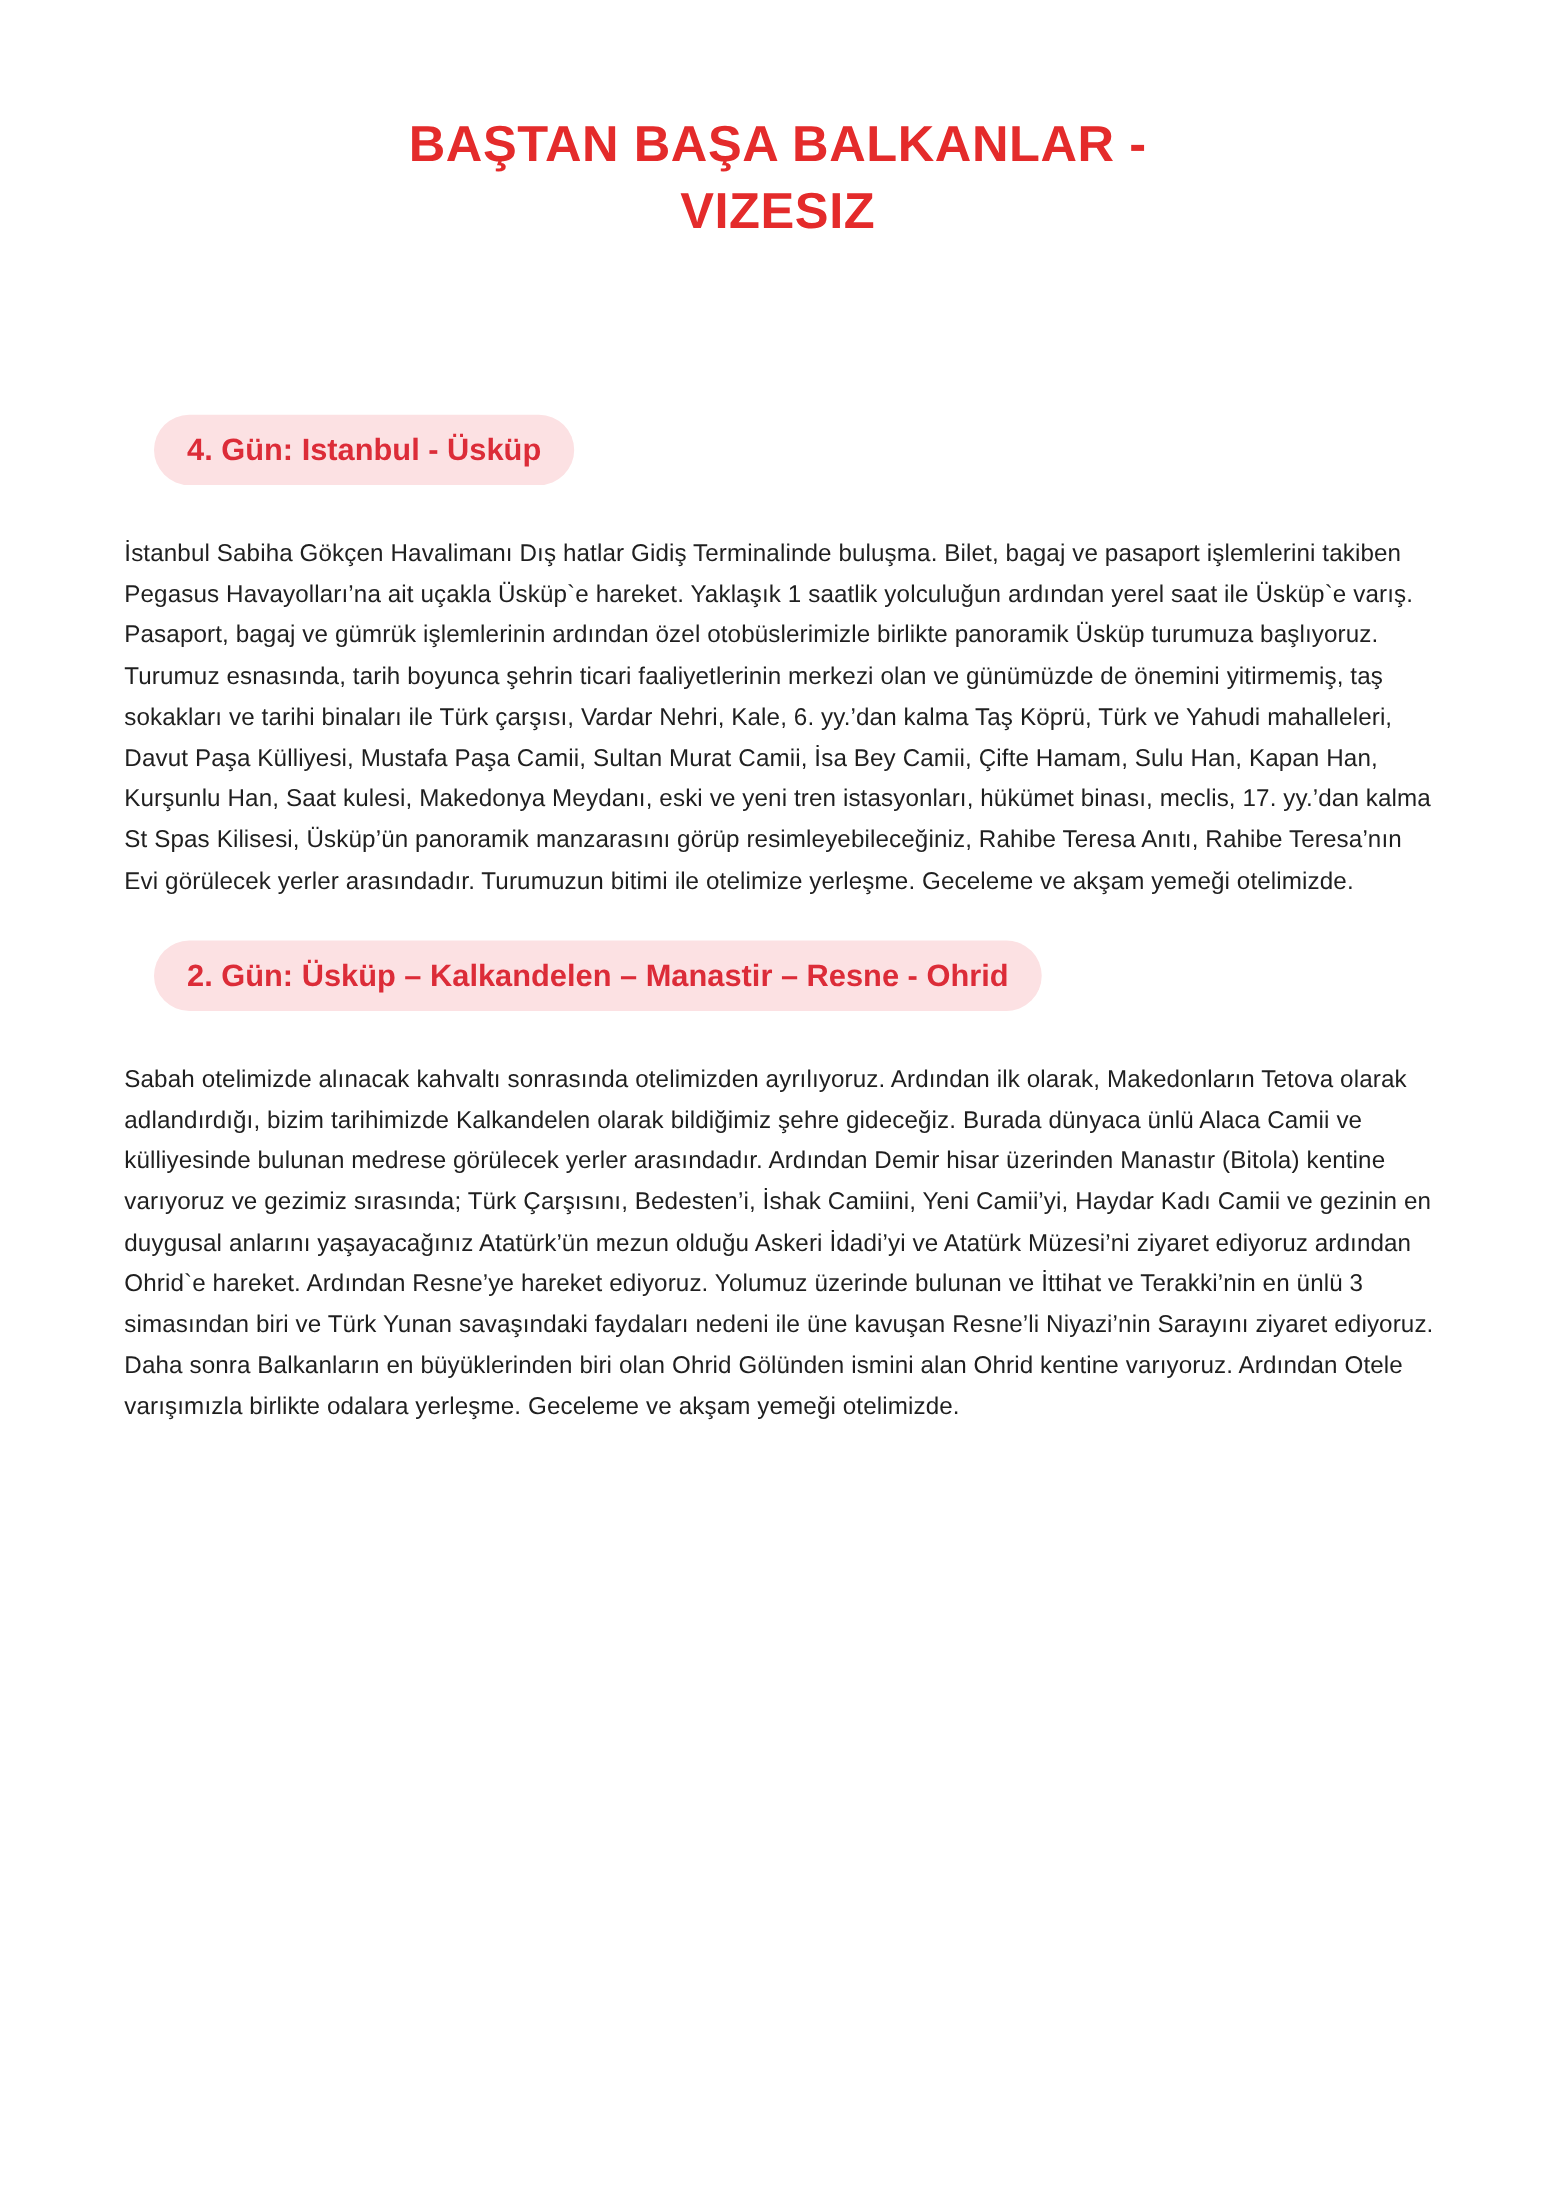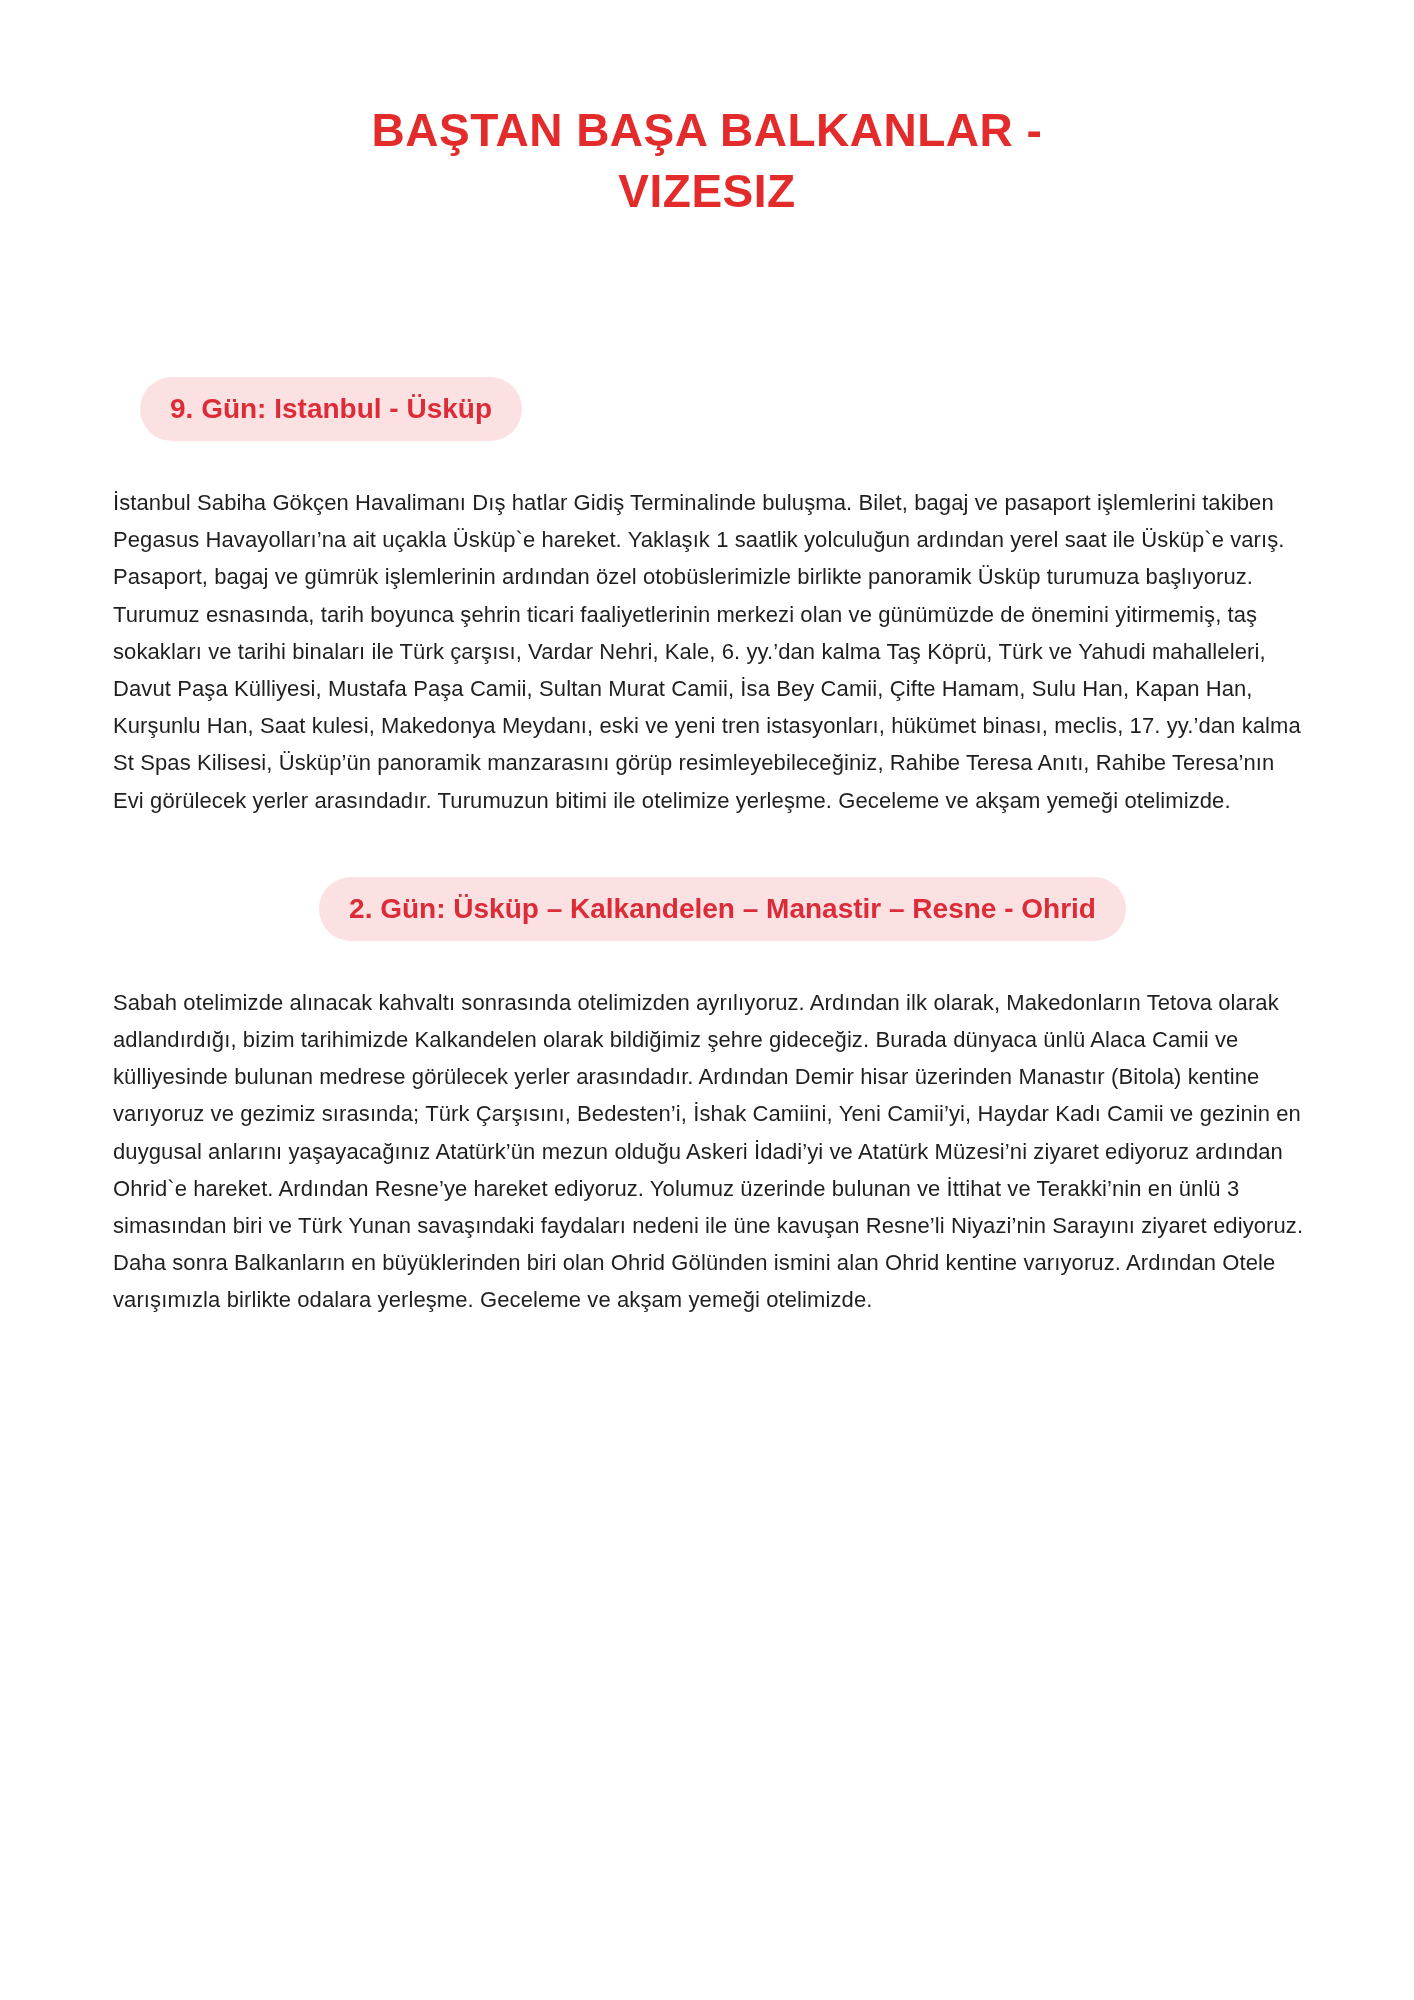--- a/index.html
+++ b/index.html
@@ -26,22 +26,21 @@
     letter-spacing: 0.5px;
   }
   .content {
     margin-left: 113px;
     width: 1192px;
   }
   .day-badge-row {
     margin-top: 155px;
   }
   .day-badge-row.second {
-    margin-top: 58px;
-    text-align: center;
+    margin-top: 36px;
   }
   .day-badge {
     display: inline-block;
     margin-left: 27px;
     background: var(--badge-bg, #fce1e3);
     color: var(--badge-text, #dc2c38);
     font-size: 28px;
     font-weight: 700;
     line-height: 28px;
     padding: 18px 30px;
@@ -62,21 +61,21 @@
 <div class="page">
 
   <h1 class="page-title">
     <span>BAŞTAN BAŞA BALKANLAR -</span><br>
     <span>VIZESIZ</span>
   </h1>
 
   <div class="content">
 
     <div class="day-badge-row">
-      <span class="day-badge">9. Gün: Istanbul - Üsküp</span>
+      <span class="day-badge">4. Gün: Istanbul - Üsküp</span>
     </div>
 
     <p class="day-body">İstanbul Sabiha Gökçen Havalimanı Dış hatlar Gidiş Terminalinde buluşma. Bilet, bagaj ve pasaport işlemlerini takiben Pegasus Havayolları’na ait uçakla Üsküp`e hareket. Yaklaşık 1 saatlik yolculuğun ardından yerel saat ile  Üsküp`e varış. Pasaport, bagaj ve gümrük işlemlerinin ardından özel otobüslerimizle birlikte panoramik Üsküp turumuza başlıyoruz. Turumuz esnasında, tarih boyunca şehrin ticari faaliyetlerinin merkezi olan ve günümüzde de önemini yitirmemiş, taş sokakları ve tarihi binaları ile Türk çarşısı, Vardar Nehri, Kale, 6. yy.’dan kalma Taş Köprü, Türk ve Yahudi mahalleleri, Davut Paşa Külliyesi, Mustafa Paşa Camii, Sultan Murat Camii, İsa Bey Camii, Çifte Hamam, Sulu Han, Kapan Han, Kurşunlu Han, Saat kulesi, Makedonya Meydanı, eski ve yeni tren istasyonları,  hükümet binası, meclis, 17. yy.’dan kalma St Spas Kilisesi, Üsküp’ün panoramik manzarasını görüp resimleyebileceğiniz, Rahibe Teresa Anıtı, Rahibe Teresa’nın Evi görülecek yerler arasındadır. Turumuzun bitimi ile otelimize yerleşme.  Geceleme ve akşam yemeği otelimizde.</p>
 
     <div class="day-badge-row second">
       <span class="day-badge">2. Gün: Üsküp – Kalkandelen – Manastir – Resne - Ohrid</span>
     </div>
 
     <p class="day-body">Sabah otelimizde alınacak kahvaltı sonrasında otelimizden ayrılıyoruz. Ardından  ilk olarak, Makedonların Tetova olarak adlandırdığı, bizim tarihimizde Kalkandelen olarak bildiğimiz şehre gideceğiz. Burada dünyaca ünlü Alaca Camii ve külliyesinde bulunan medrese görülecek yerler arasındadır. Ardından Demir hisar üzerinden Manastır (Bitola) kentine varıyoruz ve gezimiz sırasında; Türk Çarşısını, Bedesten’i, İshak Camiini, Yeni Camii’yi, Haydar Kadı Camii ve gezinin en duygusal anlarını yaşayacağınız Atatürk’ün mezun olduğu Askeri İdadi’yi ve Atatürk Müzesi’ni ziyaret ediyoruz ardından Ohrid`e hareket.  Ardından Resne’ye hareket ediyoruz. Yolumuz üzerinde bulunan ve İttihat ve Terakki’nin en ünlü 3 simasından biri ve Türk Yunan savaşındaki faydaları nedeni ile üne kavuşan Resne’li Niyazi’nin Sarayını ziyaret ediyoruz. Daha sonra Balkanların en büyüklerinden biri olan Ohrid Gölünden ismini alan Ohrid kentine varıyoruz. Ardından Otele varışımızla birlikte odalara yerleşme. Geceleme ve akşam yemeği otelimizde.</p>
 

